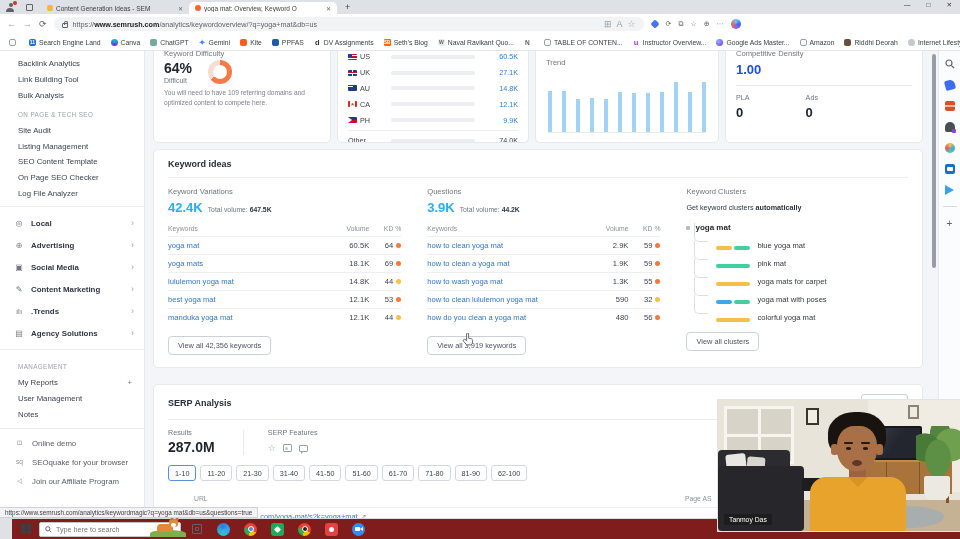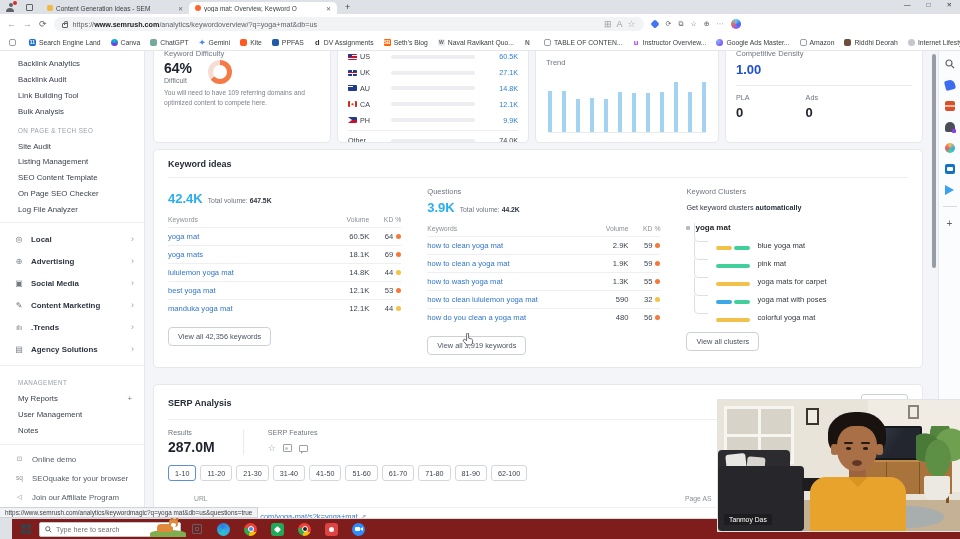--- a/index.html
+++ b/index.html
@@ -401,21 +401,20 @@
         <span>Internet Lifestyle H...</span>
       </div>
 
   </div>
 
   <div class="workspace">
 
     <aside class="snav">
       <div>
         <div class="item">Backlink Analytics</div>
-          <div class="item">Backlink Audit</div>
           <div class="item">Link Building Tool</div>
           <div class="item">Bulk Analysis</div>
       </div>
       <div class="sect">ON PAGE &amp; TECH SEO</div>
       <div>
         <div class="item">Site Audit</div>
           <div class="item">Listing Management</div>
           <div class="item">SEO Content Template</div>
           <div class="item">On Page SEO Checker</div>
           <div class="item">Log File Analyzer</div>
@@ -605,20 +604,21 @@
                 <div class="cdv">0</div>
               </div>
           </div>
         </div>
       </div>
 
       <div class="card ki">
         <div class="kihead">Keyword ideas</div>
         <div class="kicols">
           <div>
+            <div class="subh">Keyword Variations</div>
             <div class="bignum">
               <span class="bn">42.4K</span>
               <span class="tv"><span>Total volume:</span> <span class="tvv">647.5K</span></span>
             </div>
             <div class="thead">
               <span class="c1">Keywords</span>
               <span class="c2">Volume</span>
               <span class="c3">KD %</span>
             </div>
             <div>

